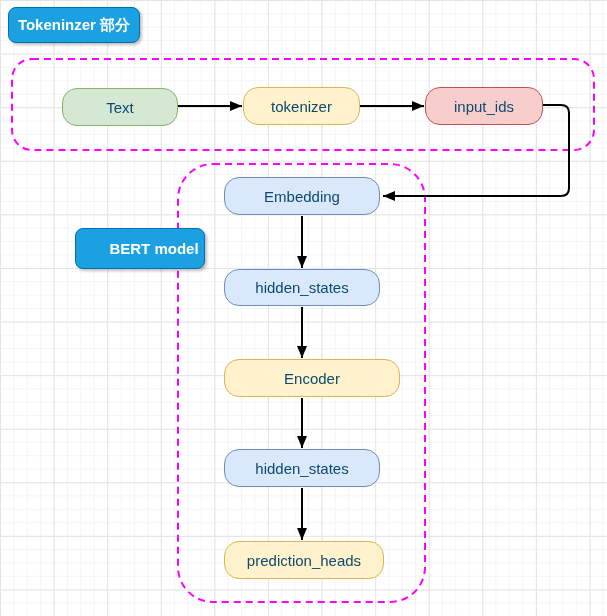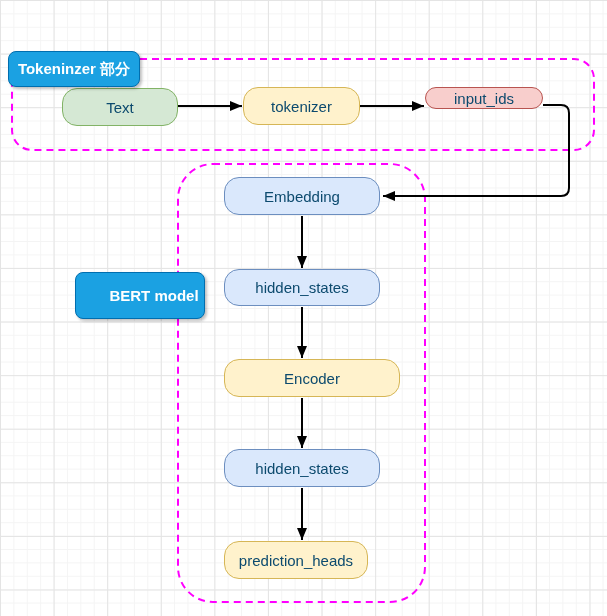--- a/index.html
+++ b/index.html
@@ -53,35 +53,34 @@
     align-items: center;
     justify-content: center;
     background: #1ba1e2;
     border: 1.5px solid #006eaf;
     border-radius: 8px;
     color: #ffffff;
     font-weight: bold;
     font-size: 15px;
     box-shadow: 2px 2px 3px rgba(0,0,0,0.25);
     white-space: nowrap;
-    margin-top: 44px;
   }
 
   
   #node-text             { left: 62px;  top: 88px;  width: 116px; height: 38px; }
   #node-tokenizer        { left: 243px; top: 87px;  width: 117px; height: 38px; }
-  #node-input-ids        { left: 425px; top: 87px;  width: 118px; height: 22px; }
+  #node-input-ids        { left: 425px; top: 87px;  width: 118px; height: 38px; }
   #node-embedding        { left: 224px; top: 177px; width: 156px; height: 38px; }
   #node-hidden-states-1  { left: 224px; top: 269px; width: 156px; height: 37px; }
   #node-encoder          { left: 224px; top: 359px; width: 176px; height: 38px; }
   #node-hidden-states-2  { left: 224px; top: 449px; width: 156px; height: 38px; }
-  #node-prediction-heads { left: 224px; top: 541px; width: 144px; height: 38px; }
+  #node-prediction-heads { left: 224px; top: 541px; width: 160px; height: 38px; }
 
   #label-tokenizer-section { left: 8px;  top: 7px;   width: 132px; height: 36px; }
-  #label-bert-model        { left: 75px; top: 228px; width: 130px; height: 47px; padding-left: 28px; }
+  #label-bert-model        { left: 75px; top: 228px; width: 130px; height: 41px; padding-left: 28px; }
 </style>
 </head>
 <body>
 
 <div class="canvas">
 
   <svg class="overlay" viewBox="0 0 607 616" xmlns="http://www.w3.org/2000/svg">
     <defs>
       <marker id="arrowhead" markerUnits="userSpaceOnUse" markerWidth="14" markerHeight="12" refX="13" refY="6" orient="auto">
         <path d="M1,1 L13,6 L1,11 Z" fill="#000000"></path>

